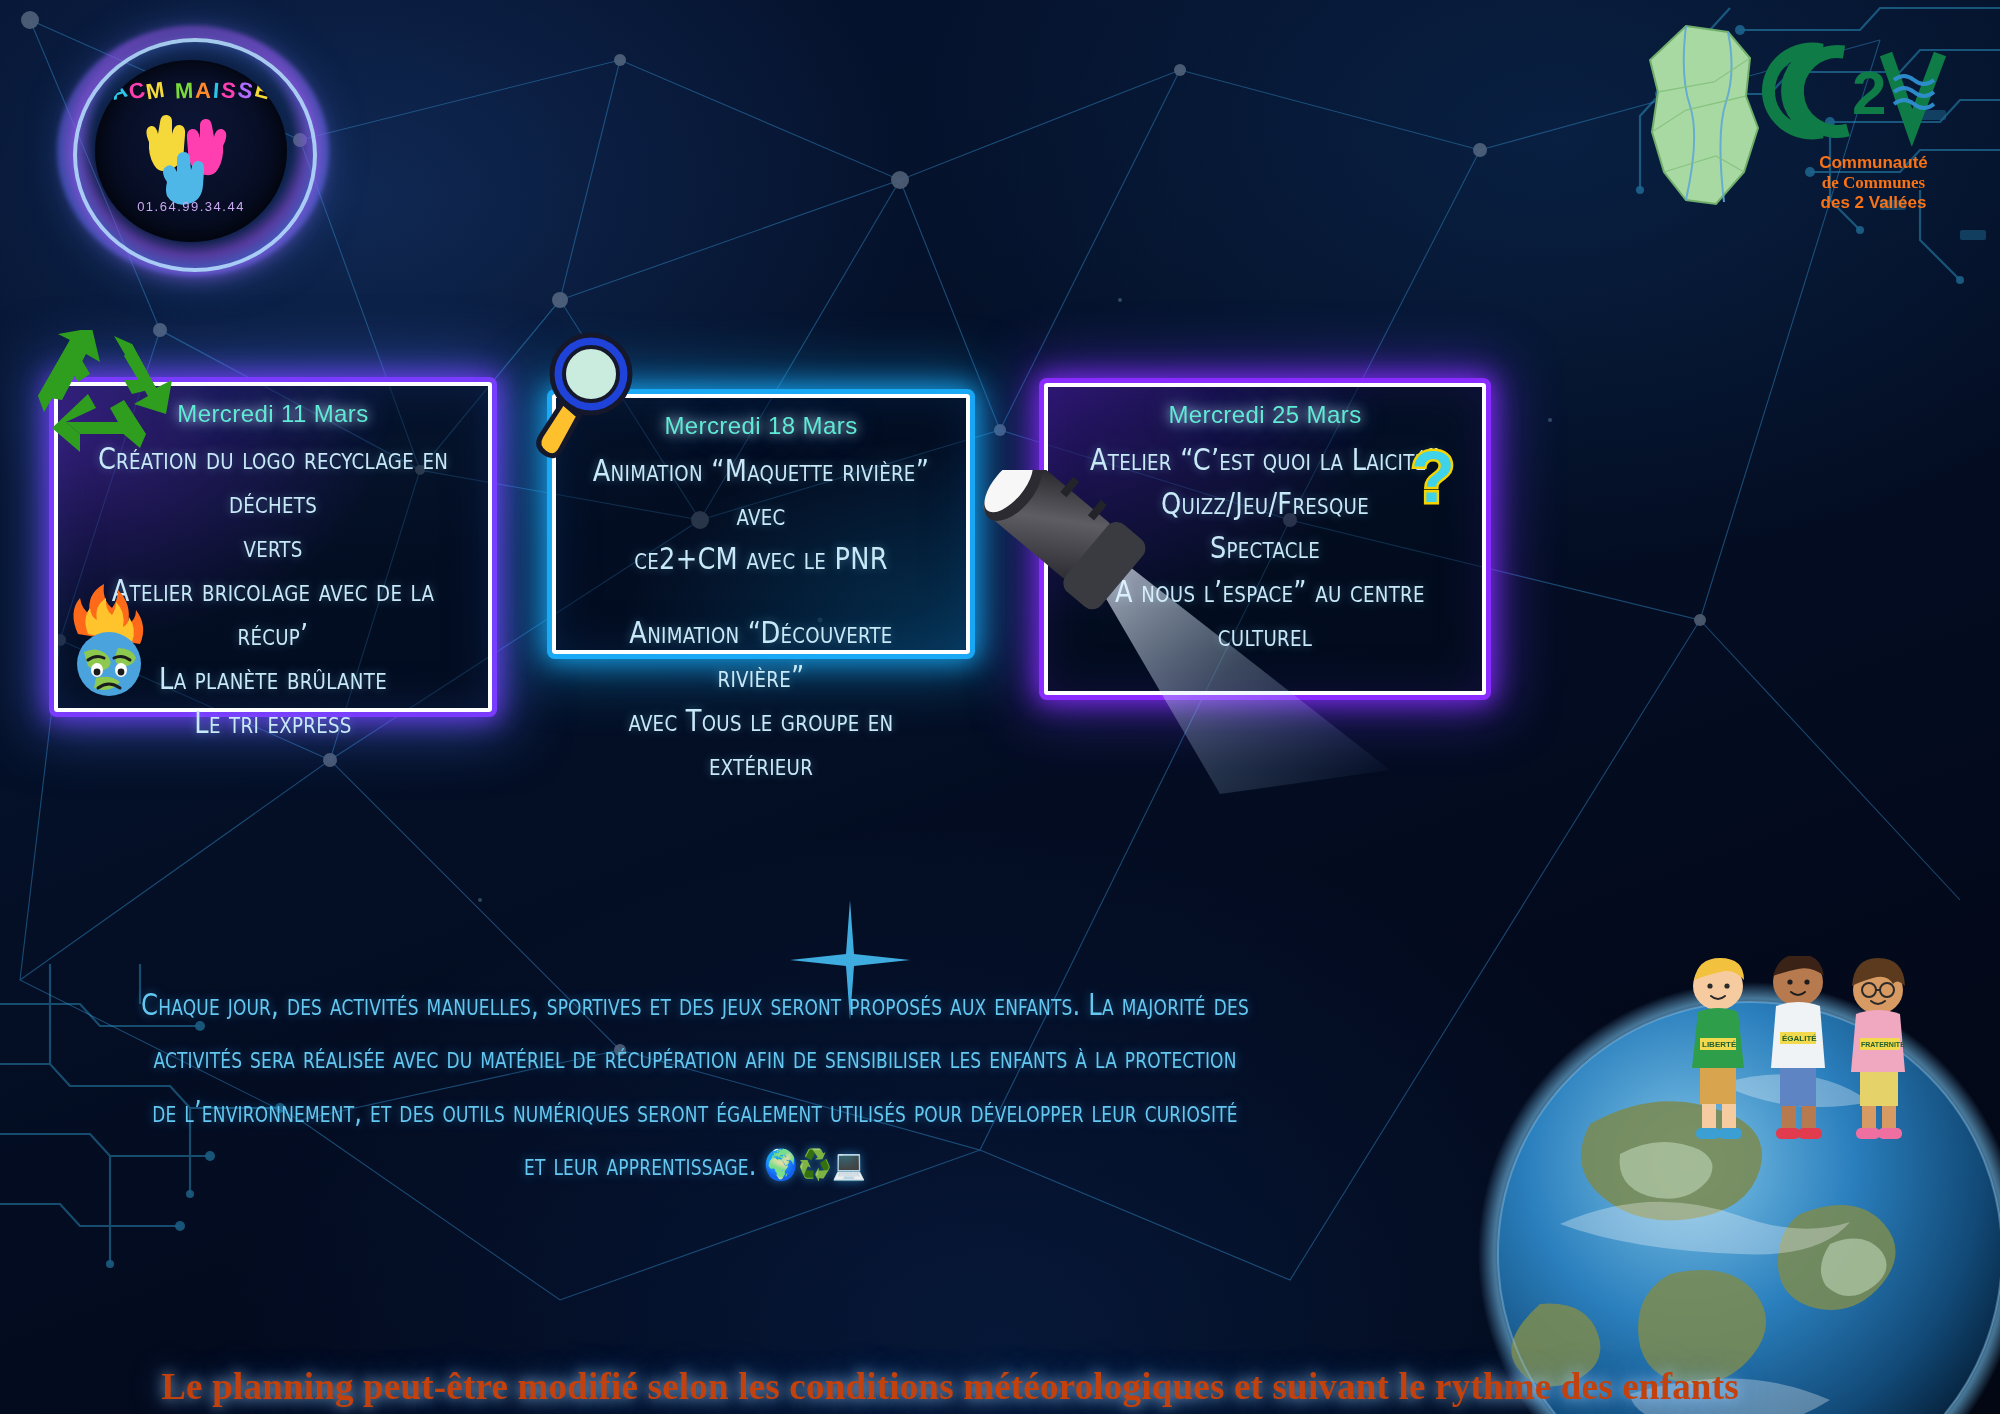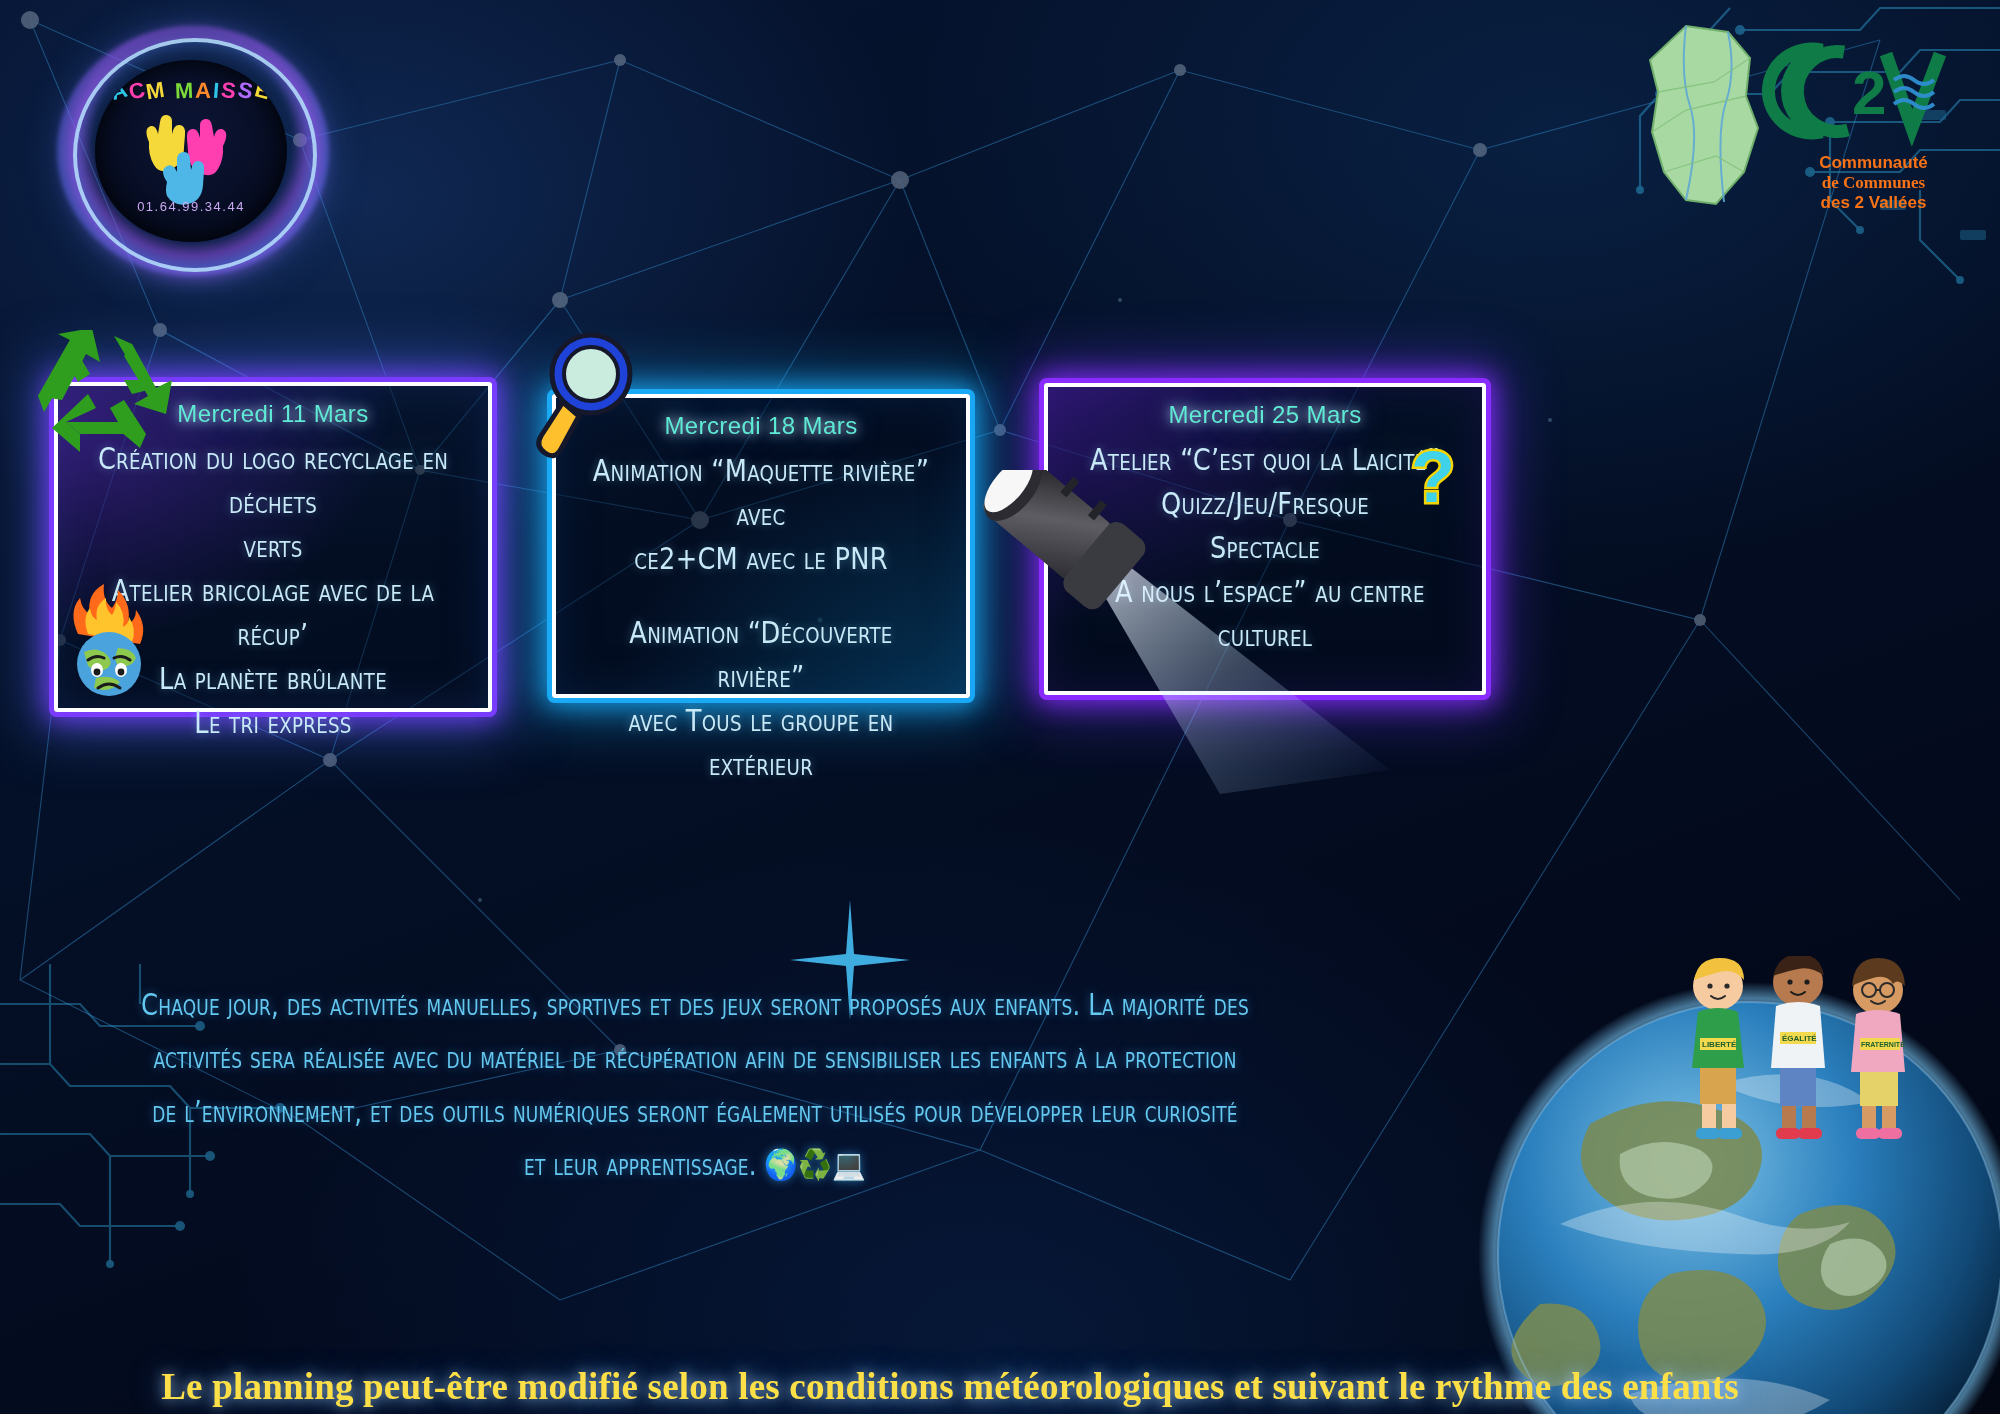--- a/index.html
+++ b/index.html
@@ -114,21 +114,21 @@
   .card-line{
     font-family:"DejaVu Sans Condensed","DejaVu Sans", sans-serif;
     font-variant:small-caps;
     font-size:31px;color:#c8e9f7;line-height:1.42;letter-spacing:.3px;
     transform:scaleX(.92);transform-origin:50% 50%;
     text-shadow:0 0 10px rgba(140,220,255,.4);
   }
   .card-gap{height:30px;}
 
   .card.c1{left:54px;top:382px;width:438px;height:330px;}
-  .card.c2{left:552px;top:394px;width:418px;height:304px;}
+  .card.c2{left:552px;top:394px;width:418px;height:260px;}
   .card.c3{left:1044px;top:383px;width:442px;height:312px;}
 
   
   .card .wash{position:absolute;inset:4px;border-radius:2px;pointer-events:none;}
   .card.c1 .wash{background:radial-gradient(ellipse at 0% 10%, rgba(90,40,190,.55), rgba(5,12,30,0) 55%);}
   .card.c2 .wash{background:radial-gradient(ellipse at 100% 100%, rgba(10,120,180,.35), rgba(5,12,30,0) 60%);}
   .card.c3 .wash{background:radial-gradient(ellipse at 0% 0%, rgba(80,30,180,.5), rgba(5,12,30,0) 55%);}
 
   
   .recycle{position:absolute;left:36px;top:330px;width:155px;height:130px;}
@@ -147,21 +147,21 @@
     font-variant:small-caps;
     font-size:30px;line-height:1.78;color:#64c8f0;letter-spacing:.2px;
     transform:scaleX(.9);transform-origin:50% 50%;
     text-shadow:0 0 10px rgba(60,170,240,.55);
   }
   .para .emoji{font-family:"DejaVu Sans", sans-serif;font-variant:normal;font-size:30px;}
 
   .footer{
     position:absolute;left:0;bottom:6px;width:1900px;text-align:center;
     font-family:"Liberation Serif", serif;font-weight:700;
-    font-size:37px;color:#fde047;letter-spacing:.2px;
+    font-size:37px;color:#c2410c;letter-spacing:.2px;
     text-shadow:0 0 14px rgba(170,215,255,.8),0 0 30px rgba(90,160,255,.55);
     white-space:nowrap;
   }
 
   .star{position:absolute;pointer-events:none;}
 </style>
 </head>
 <body>
 
 <div class="stage">

